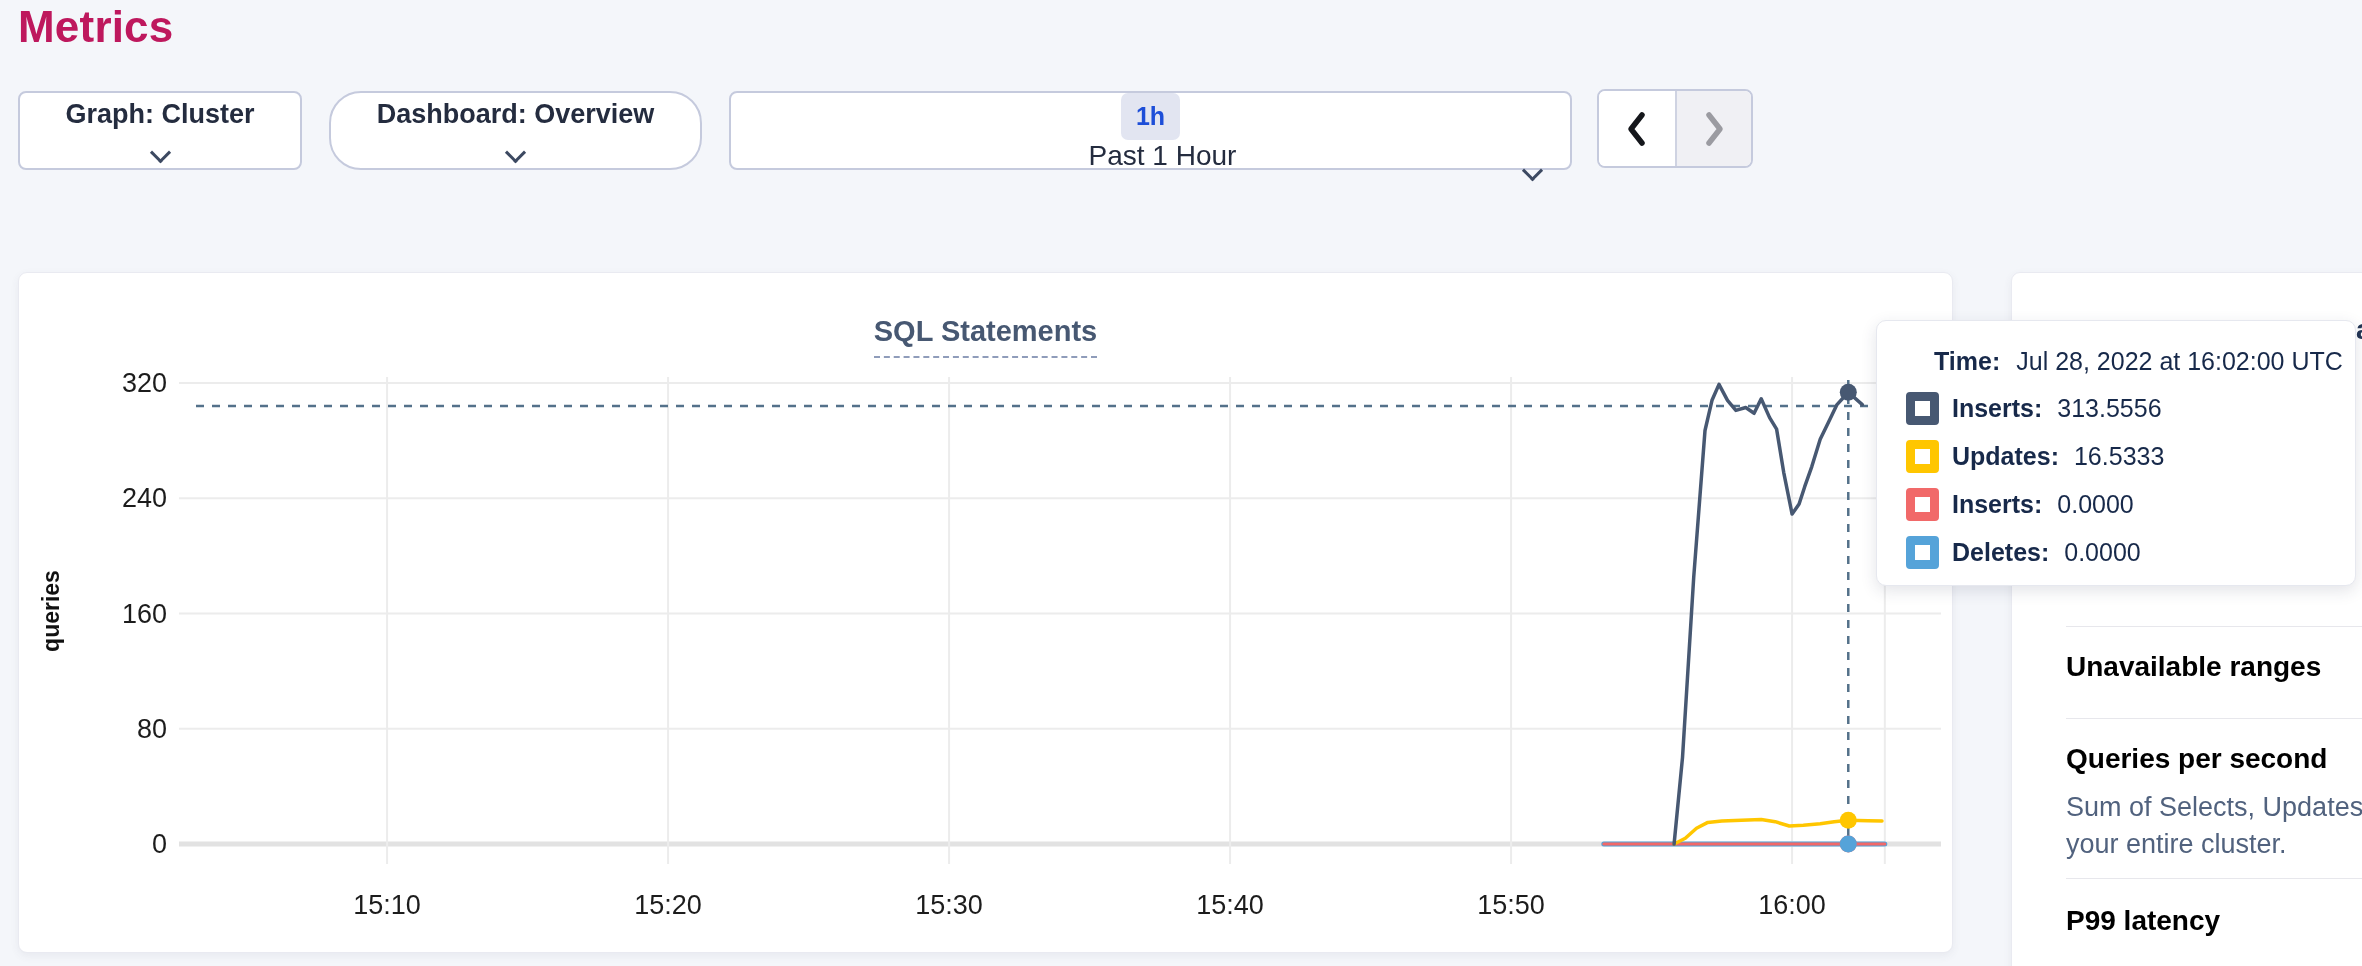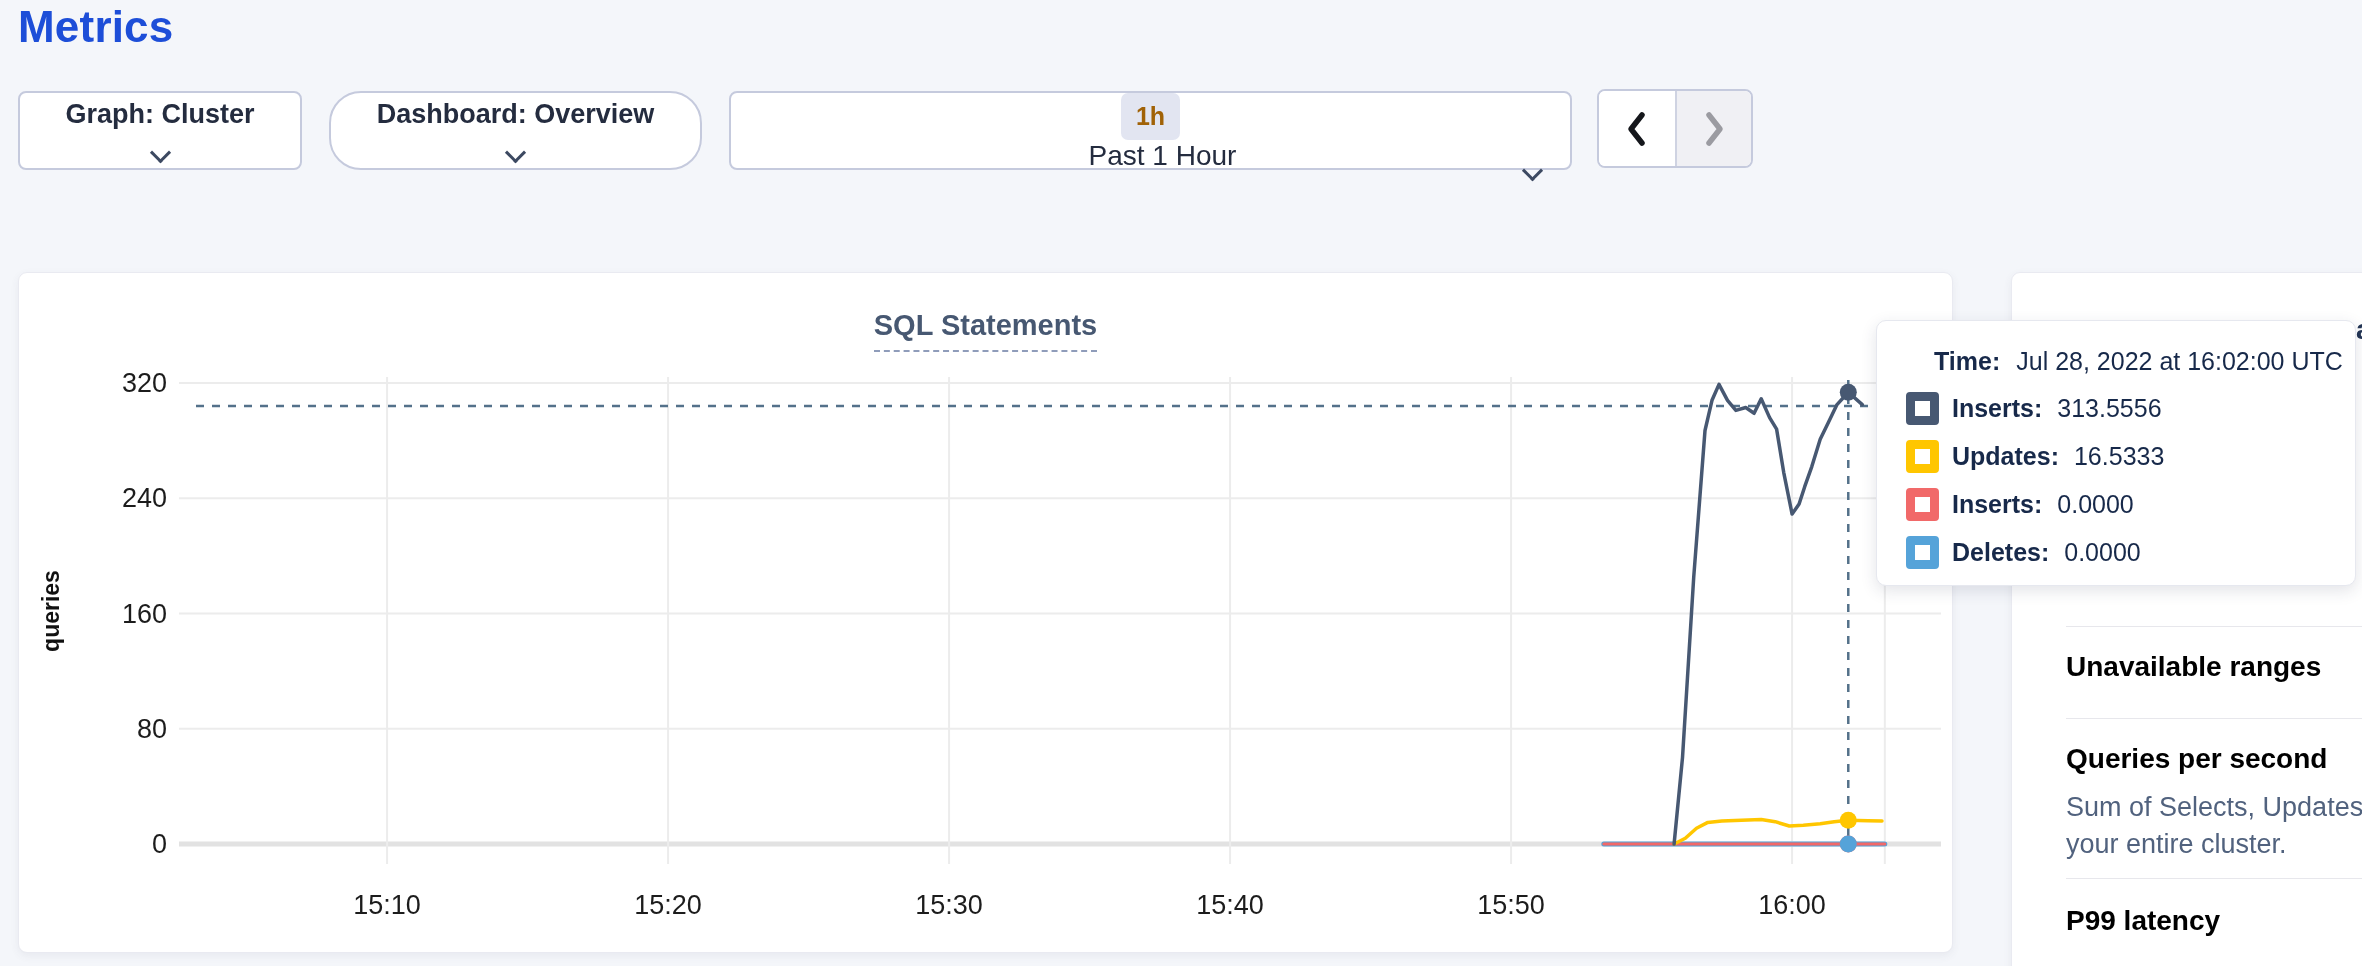--- a/index.html
+++ b/index.html
@@ -8,40 +8,40 @@
     font-family:"Liberation Sans", sans-serif;
     background:#f4f6fa;
     overflow:hidden;
     color:#242c3f;
   }
   .page { position:relative; width:2362px; height:966px; overflow:hidden; }
 
   
   .page-title {
     position:absolute; left:18px; top:2px;
-    font-size:44px; font-weight:600; color:#1d4ed8; letter-spacing:0.2px;
+    font-size:44px; font-weight:600; color:#be185d; letter-spacing:0.2px;
   }
 
   
   .btn {
     position:absolute; top:91px; height:79px;
     background:#fff; border:2px solid #c5cadd; border-radius:8px;
     display:flex; align-items:center; justify-content:center;
     font-size:27px; font-weight:bold; color:#242c3f; cursor:pointer;flex-direction:column;
   }
   .dropdown-graph     { left:18px;  width:284px; gap:24px; }
   .dropdown-dashboard { left:329px; width:373px; gap:24px;border-radius:32px; }
   .dropdown-time      { left:729px; width:843px; justify-content:flex-start; padding:0 30px; font-weight:normal; }
   .chev {
     width:15px; height:15px; border-right:3px solid #3c4961; border-bottom:3px solid #3c4961;
     transform:rotate(45deg) translate(-2px,-2px); margin-top:-6px; flex:none;
   }
   .time-badge {
     background:#e2e5f1; border-radius:7px; padding:9px 15px;
-    font-size:25px; font-weight:bold; color:#a16207; flex:none;
+    font-size:25px; font-weight:bold; color:#1d4ed8; flex:none;
   }
   .time-label { margin-left:24px; font-size:28px; color:#242c3f; }
   .dropdown-time .chev { margin-left:auto; }
 
   .arrow-group {
     position:absolute; left:1597px; top:89px; width:156px; height:79px;
     border:2px solid #c5cadd; border-radius:8px; overflow:hidden;
     display:flex; background:#fff;
   }
   .arrow-half { width:50%; height:100%; display:flex; align-items:center; justify-content:center; background:#fff; border:none; cursor:pointer; }
@@ -54,21 +54,21 @@
   .card {
     position:absolute; background:#fff; border:1px solid #e9eaf1; border-radius:9px;
     box-shadow:0 3px 9px rgba(64,70,104,0.07);
   }
   .chart-card   { left:18px; top:272px; width:1935px; height:681px; }
   .sidebar-card { left:2011px; top:272px; width:420px; height:780px; }
 
   .chart-title-wrap { position:absolute; top:36px; left:0; width:100%; text-align:center; }
   .chart-title {
     display:inline-block; font-size:29px; font-weight:bold; color:#475872;
-    border-bottom:2px dashed #8f9cba; padding-bottom:8px;
+    border-bottom:2px dashed #8f9cba; padding-bottom:8px;margin-top:6px;
   }
   .chart-svg { position:absolute; left:0; top:0; width:1935px; height:681px; }
 
   
   .sidebar-card .divider { position:absolute; left:54px; right:-10px; height:1px; background:#e7e7ec; }
   .sb-heading { position:absolute; left:54px; font-size:28px; font-weight:bold; color:#000000; white-space:nowrap; }
   .sb-desc    { position:absolute; left:54px; font-size:27px; color:#51627e; line-height:37px; white-space:nowrap; }
   .sb-trunc   { position:absolute; left:2356px; top:314px; font-size:28px; font-weight:bold; color:#233554; z-index:2; }
 
   

